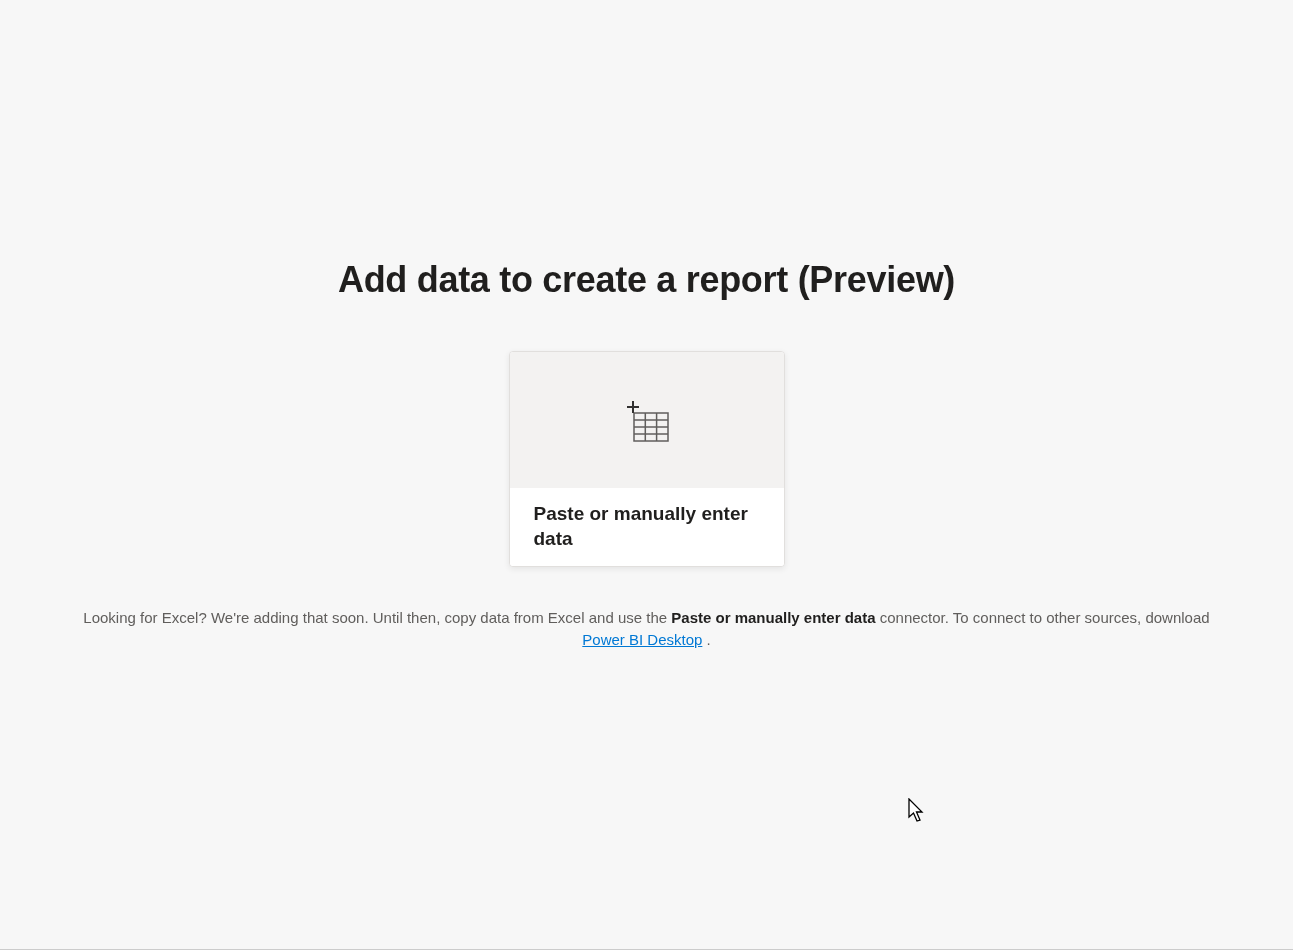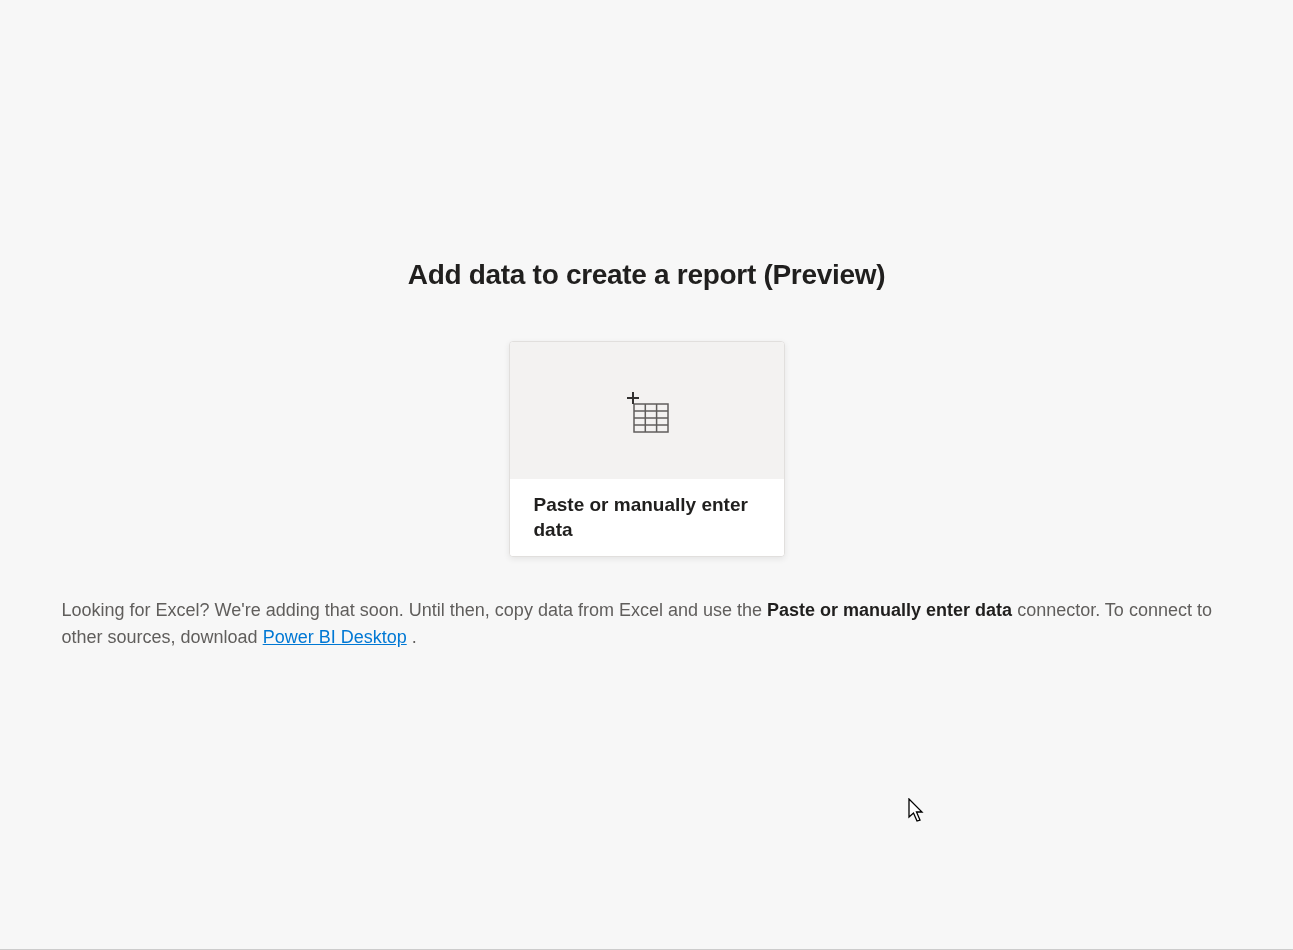--- a/index.html
+++ b/index.html
@@ -20,21 +20,21 @@
       position: relative;
       border-bottom: 1px solid #ccc;
     }
     .content-wrapper {
       display: flex;
       flex-direction: column;
       align-items: center;
       margin-top: -40px;
     }
     .heading {
-      font-size: 28px;
+      font-size: 36px;
       font-weight: 600;
       color: #201f1e;
       margin-bottom: 50px;
       letter-spacing: -0.3px;
     }
     .cards {
       display: flex;
       gap: 22px;
       margin-bottom: 40px;
     }
@@ -71,22 +71,22 @@
       align-items: center;
       background: #fff;
     }
     .card-label {
       font-size: 19px;
       font-weight: 600;
       color: #201f1e;
       line-height: 1.3;
     }
     .description {
-      text-align: left;
-      font-size: 18px;
+      text-align: center;
+      font-size: 15px;
       color: #605e5c;
       line-height: 1.45;
       max-width: 1230px;
       padding: 0 30px;
     }
     .description strong {
       font-weight: 700;
       color: #201f1e;
     }
     .description a {

